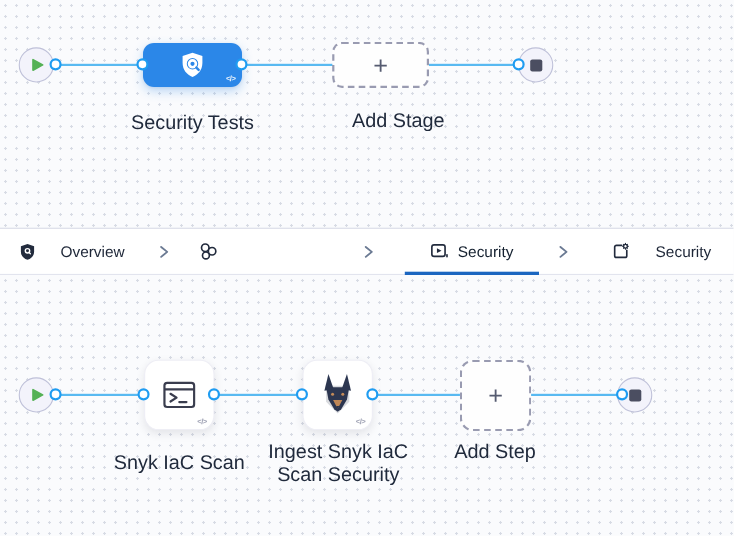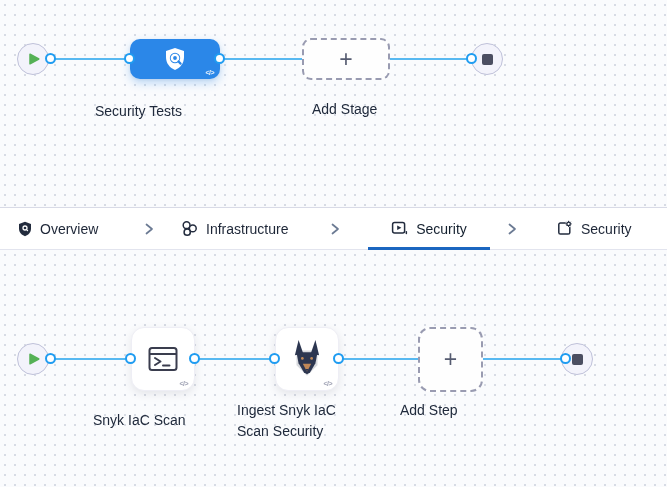--- a/index.html
+++ b/index.html
@@ -24,25 +24,25 @@
   .step-node{position:absolute;width:64px;height:64px;border-radius:13px;background:#fff;
     border:1px solid #eeeef5;box-sizing:border-box;z-index:3;
     display:flex;align-items:center;justify-content:center;
     box-shadow:0 3px 8px rgba(40,41,61,.10);cursor:pointer;}
   .add-box{position:absolute;border:2px dashed #999bb1;background:#fefefe;box-sizing:border-box;
     z-index:3;display:flex;align-items:center;justify-content:center;cursor:pointer;
     color:#555b70;font-size:23px;font-weight:300;line-height:1;}
   .code-badge{position:absolute;right:6px;bottom:3px;font-size:7px;font-weight:bold;letter-spacing:-.5px;}
   .code-badge.on-blue{color:rgba(255,255,255,.9);}
   .code-badge.on-white{color:#9fa2b4;}
-  .node-label{position:absolute;font-size:14px;color:#202a3c;line-height:21px;z-index:2;}
+  .node-label{position:absolute;font-size:18px;color:#202a3c;text-align:center;line-height:21px;z-index:2;}
   
   .tabbar{position:absolute;left:0;top:207px;width:667px;height:43px;background:#ffffff;
     border-top:1px solid #d8dae6;border-bottom:1px solid #e2e4ee;box-sizing:border-box;z-index:5;}
-  .tab{position:absolute;top:0;height:100%;display:flex;align-items:center;gap:8px;
+  .tab{position:absolute;top:0;height:100%;display:flex;align-items:center;gap:23px;
     color:#1d2637;font-size:14px;cursor:pointer;white-space:nowrap;}
   .tab.active{font-weight:500;color:#14202f;}
   .tab-sep{position:absolute;top:0;height:100%;display:flex;align-items:center;}
   .tab-underline{position:absolute;left:368px;bottom:-1px;width:122px;height:3px;background:#1b66c0;}
   svg{display:block;}
 </style>
 </head>
 <body>
 
 <div class="screen">
@@ -109,21 +109,20 @@
     </div>
 
     <div class="tab" style="left:181px;">
       <span>
         <svg width="17" height="17" viewBox="0 0 17 17">
           <circle cx="5.6" cy="5.2" r="3.4" fill="#ffffff" stroke="#222b3d" stroke-width="1.5"></circle>
           <circle cx="11.8" cy="8.4" r="3.4" fill="#ffffff" stroke="#222b3d" stroke-width="1.5"></circle>
           <circle cx="6.2" cy="12.2" r="3.1" fill="#ffffff" stroke="#222b3d" stroke-width="1.5"></circle>
         </svg>
       </span>
-      <span>Infrastructure</span>
     </div>
 
     <div class="tab-sep" style="left:329px;">
       <svg width="12" height="14" viewBox="0 0 12 14">
           <polyline points="3.5,2.5 9,7 3.5,11.5" fill="none" stroke="#6b7a93" stroke-width="1.7" stroke-linecap="round" stroke-linejoin="round"></polyline>
         </svg>
     </div>
 
     <div class="tab active" style="left:368px;width:122px;justify-content:center;gap:8px;">
       <span>

